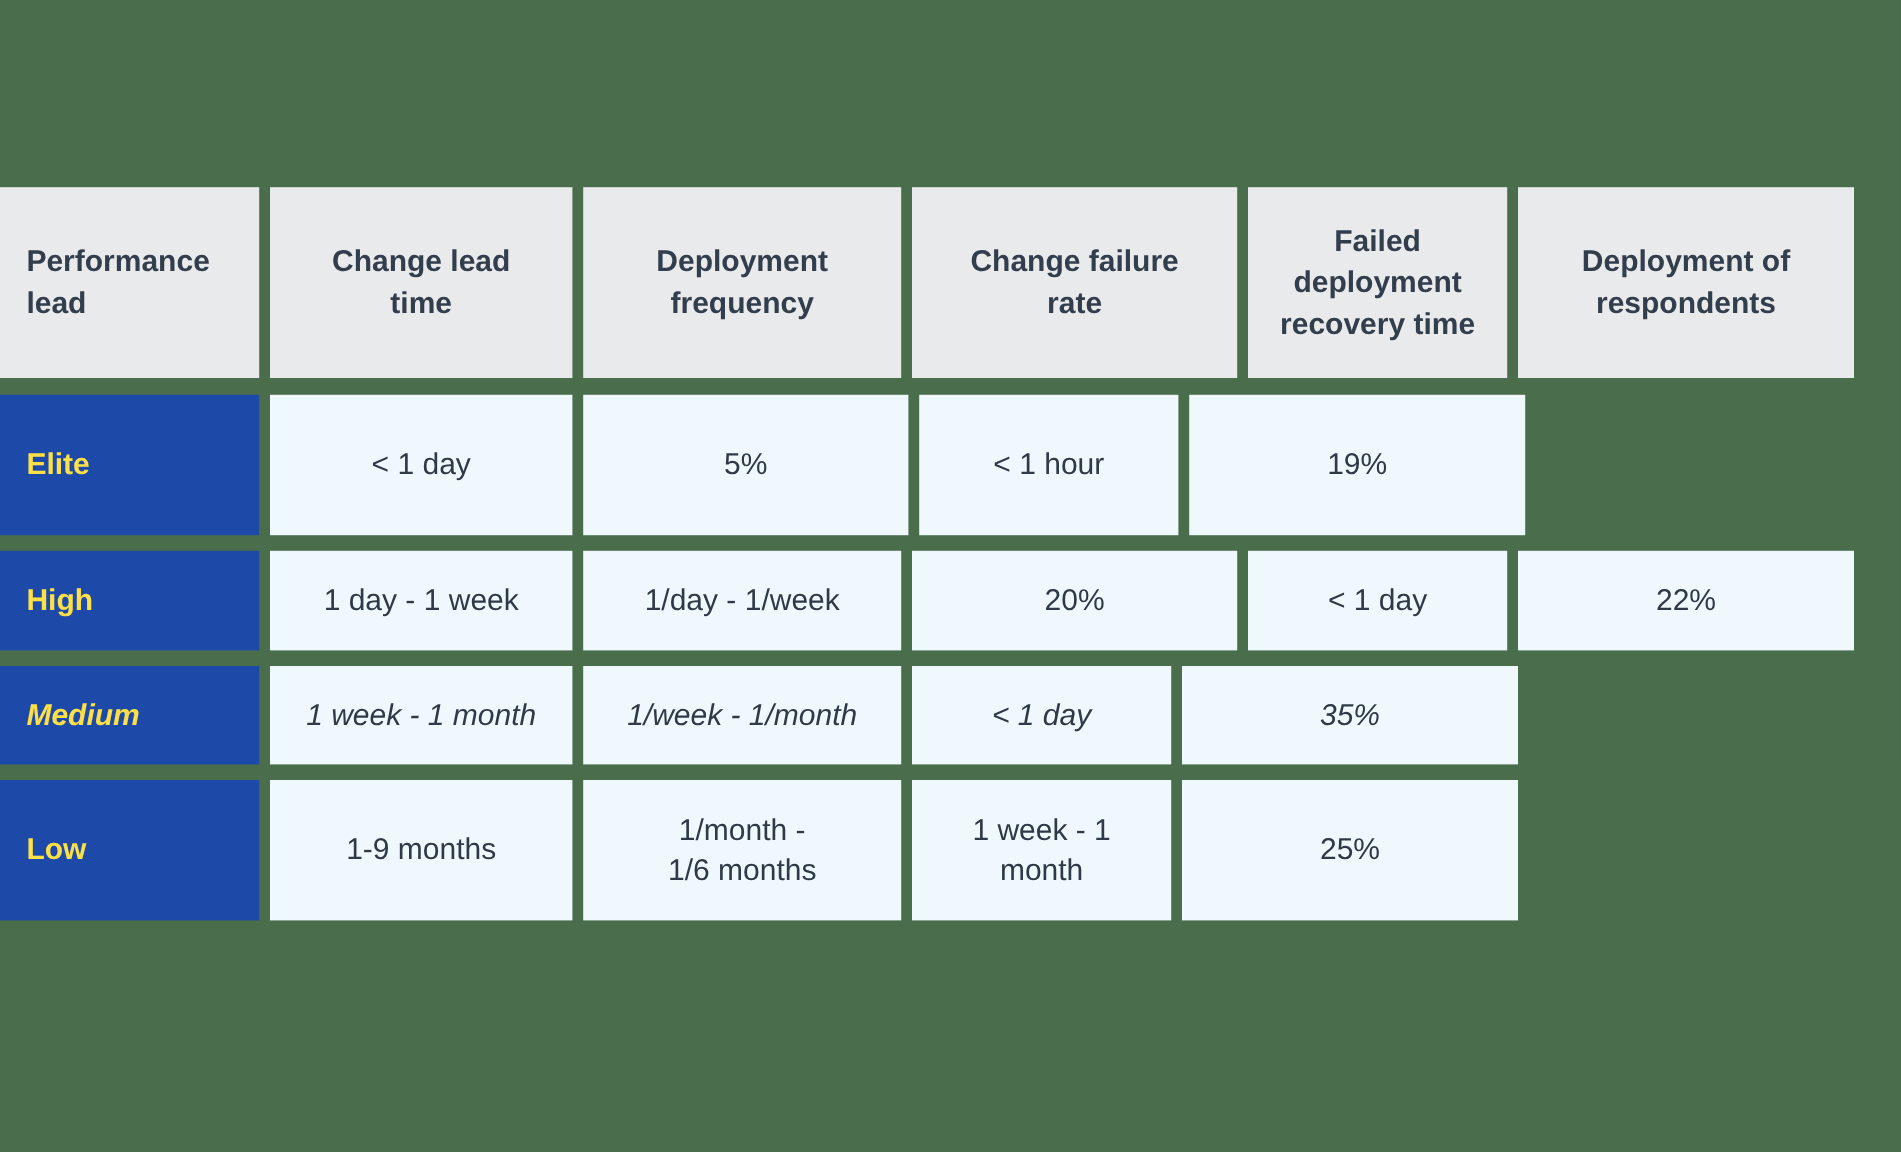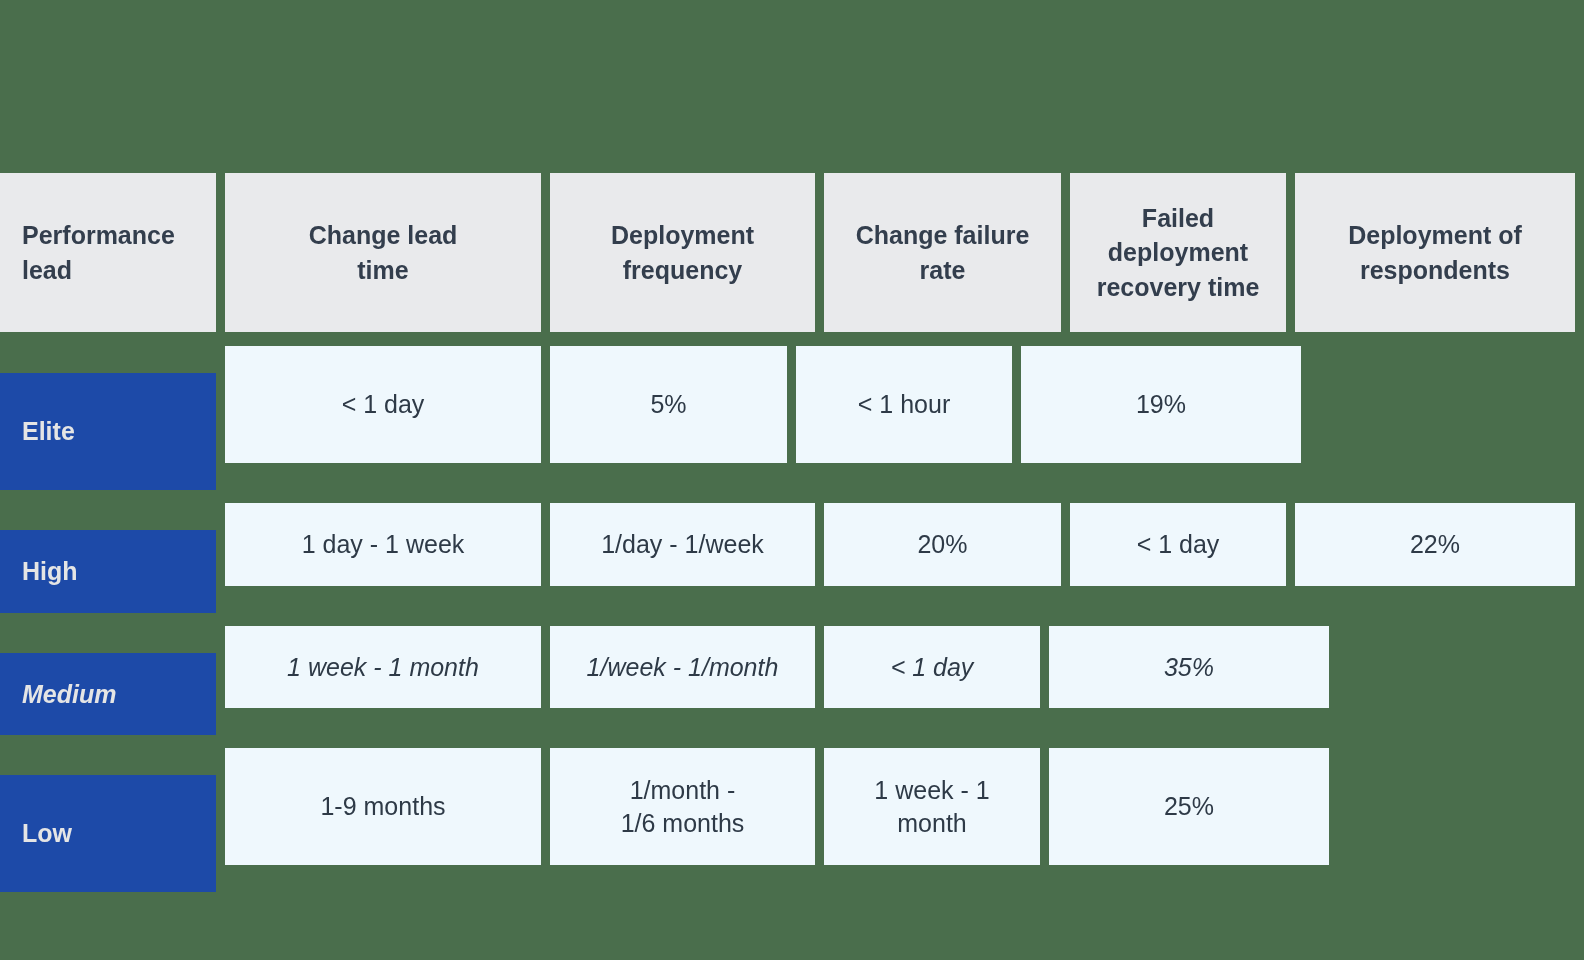--- a/index.html
+++ b/index.html
@@ -11,21 +11,21 @@
     width: 1584px;
     height: 960px;
     background: #4a6e4c;
     font-family: "Liberation Sans", sans-serif;
     overflow: hidden;
   }
 
   #table-wrap {
     position: absolute;
     left: 0;
-    top: 173px;
+    top: 156px;
     width: 1584px;
   }
 
   .table {
     display: block;
     width: 1584px;
   }
 
   .row {
     display: flex;
@@ -33,23 +33,23 @@
     column-gap: 9px;
     align-items: stretch;
   }
 
   
   .row + .row { margin-top: 13px; }
   .row.header-row { margin-bottom: 14px; }
 
   
   .c0 { width: 216px; }
-  .c1 { width: 316px; }
+  .c1 { width: 252px; }
   .c2 { width: 265px; }
-  .c3 { width: 237px; }
+  .c3 { width: 271px; }
   .c4 { width: 216px; }
   .c5 { width: 280px; }
 
   .cell {
     box-sizing: border-box;
     display: flex;
     align-items: center;
     justify-content: center;
     text-align: center;
     color: #2e3a47;
@@ -79,27 +79,26 @@
     background: #eff8fd;
   }
   .body-row.r-elite .cell { height: 117px; }
   .body-row.r-high  .cell { height: 83px;  }
   .body-row.r-med   .cell { height: 82px; font-style: italic;  }
   .body-row.r-low   .cell { height: 117px; }
 
   
   .label-cell {
     background: #1d4aa8 !important;
-    color: #e5e5e5;
+    color: #fde047;
     font-weight: bold;
     font-size: 25px;
     justify-content: flex-start;
     text-align: left;
     padding-left: 22px;
-    margin-top: 27px;
   }
 
   .cellline { display: block; }
 </style>
 </head>
 <body>
 
 <div id="table-wrap">
   <div class="table">
 

